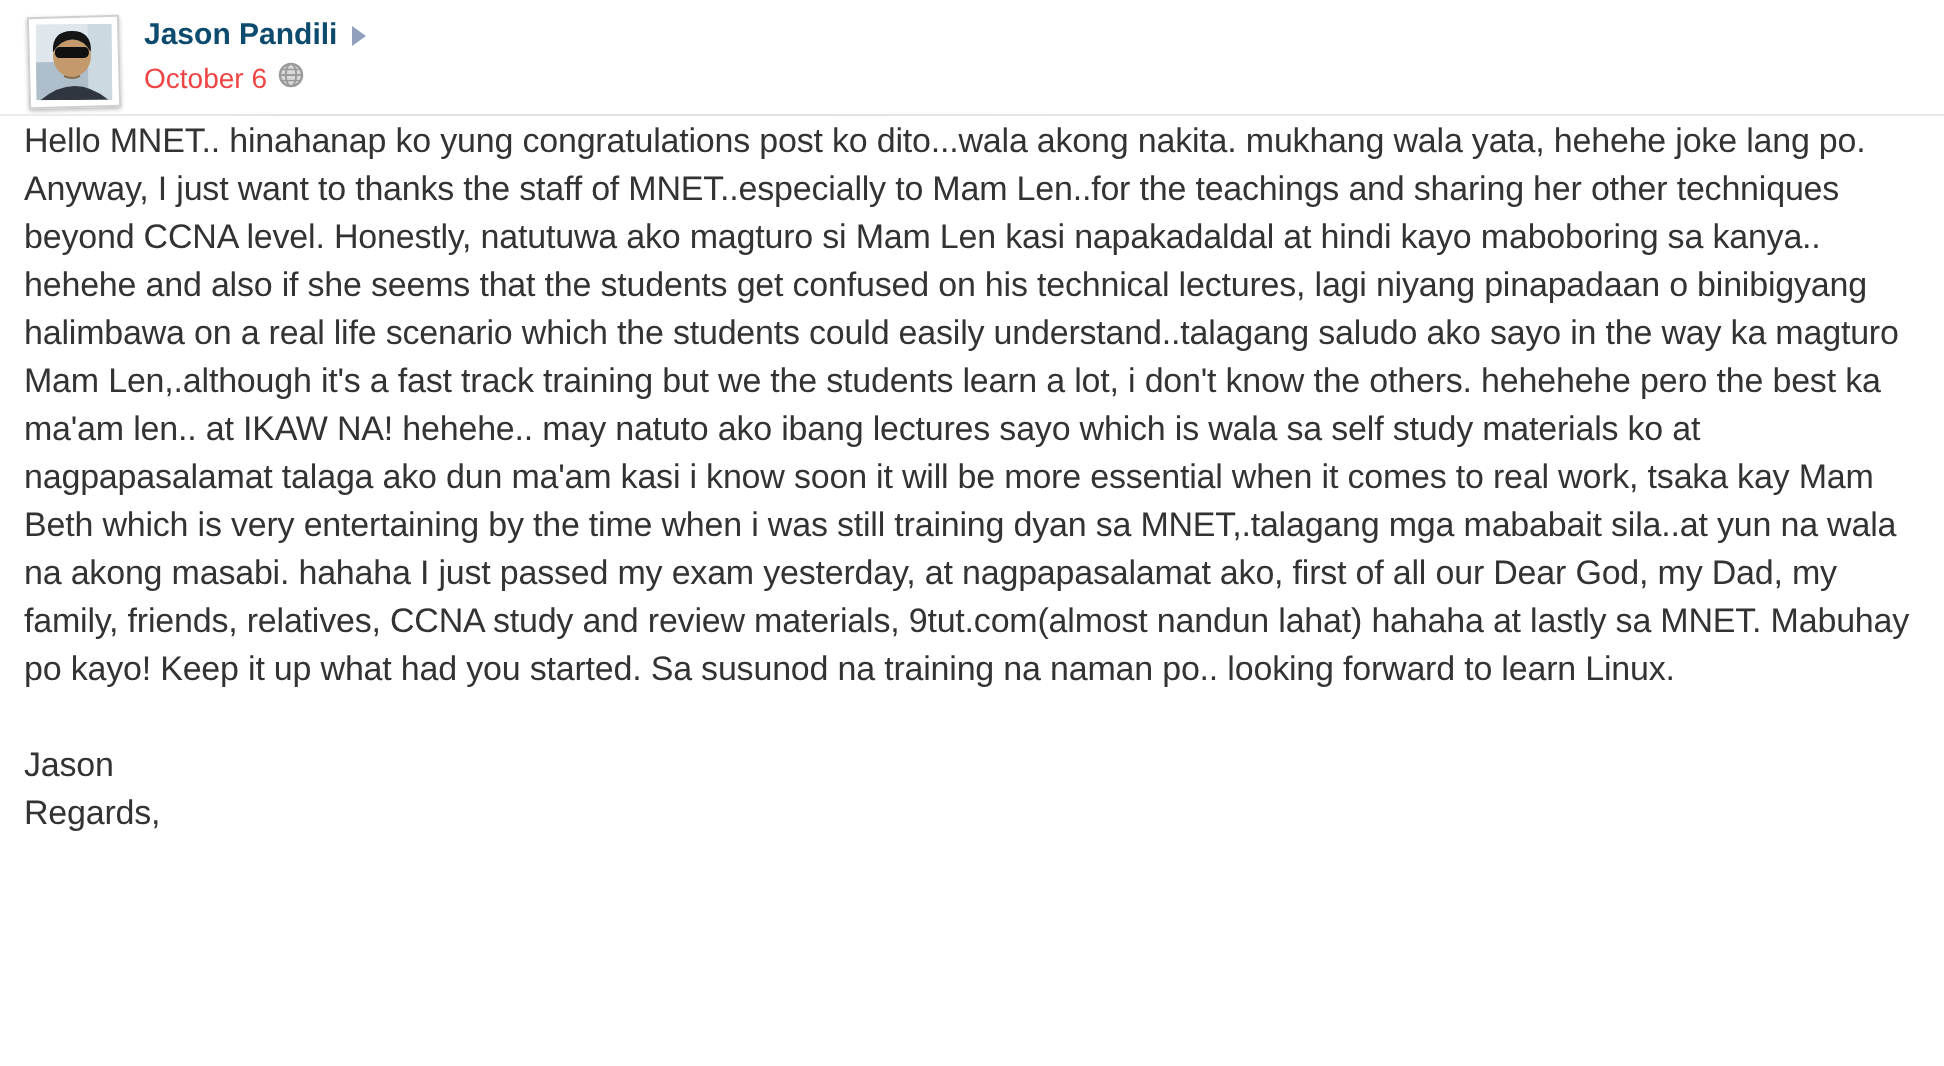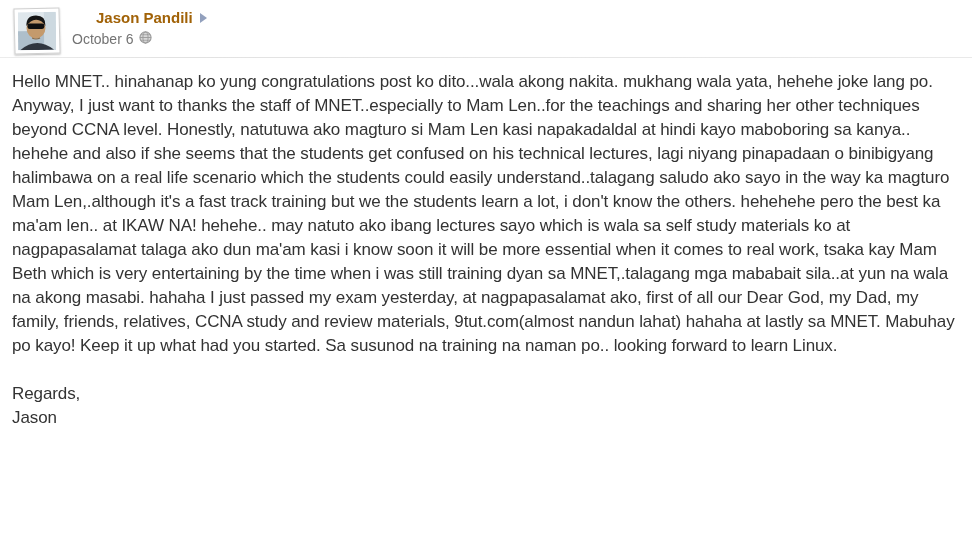--- a/index.html
+++ b/index.html
@@ -49,60 +49,59 @@
     line-height: 1;
   }
   .name-row {
     display: flex;
     align-items: center;
     font-size: 15px;
     font-weight: bold;
     color: #3b5998;
   }
   .name-row a {
-    color: #a16207;
+    color: #0c4a6e;
     text-decoration: none;
     cursor: pointer;
-    margin-left: 24px;
   }
   .arrow-right {
     width: 0;
     height: 0;
     border-left: 7px solid #92a0bd;
     border-top: 5px solid transparent;
     border-bottom: 5px solid transparent;
     margin: 0 7px;
   }
   .time-row {
     margin-top: 6px;
     display: flex;
     align-items: center;
     font-size: 14px;
     color: #999999;
   }
   .time-row a {
-    color: #737373;
+    color: #ef4444;
     text-decoration: none;
     cursor: pointer;
   }
   .globe {
     margin-left: 6px;
     display: inline-block;
   }
   .header-divider {
     position: absolute;
     top: 57px;
     left: 0;
     width: 972px;
     height: 1px;
     background: linear-gradient(to right, #ececec, #e2e2e2 18%, #e9e9e9);
   }
   .post-body {
     position: absolute;
-    top: 70px;
+    top: 59px;
     left: 12px;
     width: 948px;
     color: #333333;
     font-size: 17px;
     line-height: 24px;
     letter-spacing: -0.1px;
   }
   .post-body p {
     margin: 0 0 24px 0;
   }
@@ -149,18 +148,18 @@
       </div>
     </div>
 
   </div>
 
   <div class="header-divider"></div>
 
   <div class="post-body">
     <p>Hello MNET.. hinahanap ko yung congratulations post ko dito...wala akong nakita. mukhang wala yata, hehehe joke lang po. Anyway, I just want to thanks the staff of MNET..especially to Mam Len..for the teachings and sharing her other techniques beyond CCNA level. Honestly, natutuwa ako magturo si Mam Len kasi napakadaldal at hindi kayo maboboring sa kanya.. hehehe and also if she seems that the students get confused on his technical lectures, lagi niyang pinapadaan o binibigyang halimbawa on a real life scenario which the students could easily understand..talagang saludo ako sayo in the way ka magturo Mam Len,.although it's a fast track training but we the students learn a lot, i don't know the others. hehehehe pero the best ka ma'am len.. at IKAW NA! hehehe.. may natuto ako ibang lectures sayo which is wala sa self study materials ko at nagpapasalamat talaga ako dun ma'am kasi i know soon it will be more essential when it comes to real work, tsaka kay Mam Beth which is very entertaining by the time when i was still training dyan sa MNET,.talagang mga mababait sila..at yun na wala na akong masabi. hahaha I just passed my exam yesterday, at nagpapasalamat ako, first of all our Dear God, my Dad, my family, friends, relatives, CCNA study and review materials, 9tut.com(almost nandun lahat) hahaha at lastly sa MNET. Mabuhay po kayo! Keep it up what had you started. Sa susunod na training na naman po.. looking forward to learn Linux.</p>
     <div class="signature">
+      <p>Jason</p>
       <p>Regards,</p>
-      <p>Jason</p>
     </div>
   </div>
 
 </div>
 
 </body></html>

